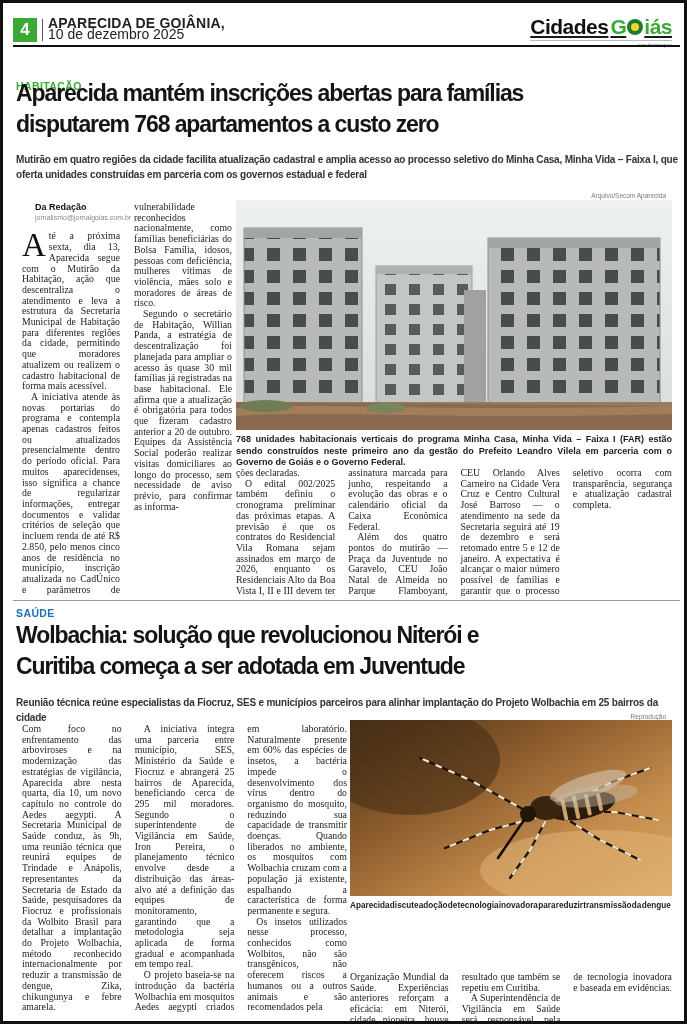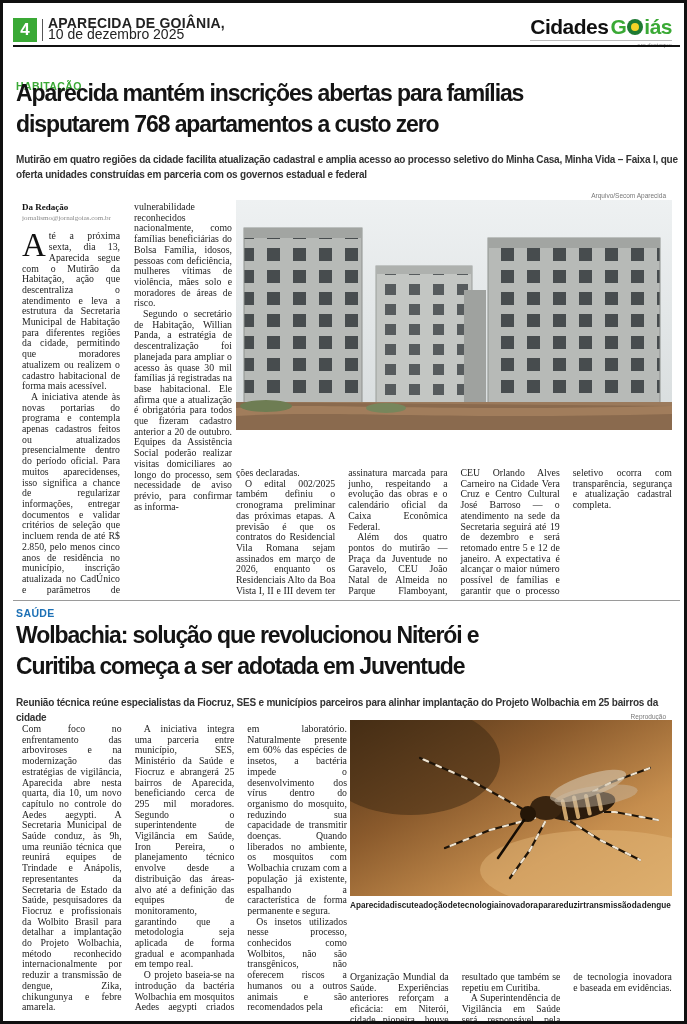--- a/index.html
+++ b/index.html
@@ -6,21 +6,21 @@
   .page{position:relative;width:687px;height:1024px;background:#fff;margin:0 auto;
         box-sizing:border-box;border:3px solid #101010;overflow:hidden;
         font-family:"Liberation Sans",sans-serif;color:#1a1a1a;}
   
   .pagenum{position:absolute;left:10px;top:15px;width:24px;height:24px;background:#3aa935;
            color:#fff;font-weight:bold;font-size:17px;display:flex;align-items:center;justify-content:center;}
   .header-sep{position:absolute;left:39px;top:16px;width:1px;height:22px;background:#555;}
   .masthead-info{position:absolute;left:45px;top:15px;font-size:14px;line-height:11px;color:#222;}
   .masthead-info .l1{font-weight:bold;letter-spacing:.2px;}
   .brand{position:absolute;right:12px;top:12px;text-align:right;}
-  .brand-row{display:flex;align-items:flex-end;justify-content:flex-end;gap:2px;}
+  .brand-row{display:flex;align-items:flex-end;justify-content:flex-end;gap:2px;text-decoration:underline;}
   .brand-cidades{font-weight:bold;font-size:21px;letter-spacing:-0.5px;color:#111;}
   .brand-goias{font-weight:bold;font-size:21px;letter-spacing:-0.5px;color:#3aa935;display:inline-flex;align-items:center;}
   .brand-circle{display:inline-block;width:16px;height:16px;border-radius:50%;background:#1e7a33;
                 margin:0 1px;position:relative;}
   .brand-circle::after{content:"";position:absolute;left:4px;top:4px;width:8px;height:8px;border-radius:50%;
                 background:#f5d327;}
   .brand-tag{font-size:6px;color:#777;margin-top:1px;border-top:1px solid #bbb;padding-top:1px;}
   .header-rule{position:absolute;left:10px;top:42px;width:667px;height:2px;background:#111;}
   
   .sec-label{position:absolute;left:13px;font-weight:bold;font-size:10.5px;letter-spacing:.4px;}
@@ -46,21 +46,21 @@
   .cap2{left:347px;top:897px;width:322px;font-size:8.2px;word-spacing:-2px;white-space:nowrap;overflow:hidden;}
   
   .bodytext{position:absolute;font-family:"Liberation Serif",serif;font-size:9.8px;line-height:10.7px;
             color:#222;text-align:justify;column-fill:auto;overflow:hidden;}
   .bodytext p{margin:0;text-indent:9px;}
   .bodytext p.noindent{text-indent:0;}
   .regA{left:19px;top:199px;width:210px;height:398px;column-count:2;column-gap:14px;}
   .regB{left:233px;top:465px;width:436px;height:133px;column-count:4;column-gap:13px;}
   .regC{left:19px;top:721px;width:325px;height:293px;column-count:3;column-gap:13px;}
   .regD{left:347px;top:969px;width:322px;height:97px;column-count:3;column-gap:13px;}
-  .byline-block{margin-bottom:8px;font-family:Liberation Serif, serif;}
+  .byline-block{margin-bottom:8px;font-family:Liberation Sans, sans-serif;margin-left:13px;}
   .byline-name{font-weight:bold;font-size:9px;color:#111;}
   .byline-mail{font-size:7px;color:#888;}
   .dropcap{float:left;font-size:33px;line-height:27px;padding:1px 3px 0 0;font-family:"Liberation Serif",serif;color:#111;}
   
   .divider{position:absolute;left:10px;top:597px;width:667px;height:1px;background:#9a9a9a;}
   
   .photo{position:absolute;overflow:hidden;}
   .photo1{left:233px;top:197px;width:436px;height:230px;}
   .photo2{left:347px;top:717px;width:322px;height:176px;}
   svg{display:block;}
@@ -131,20 +131,21 @@
 
       <rect x="0" y="202" width="436" height="28" fill="#9b7a5c"></rect>
       <path d="M0 202 L436 206 L436 230 L0 230 Z" fill="#8a6a4e"></path>
       <path d="M0 208 C80 202 180 212 436 206 L436 214 C200 220 90 210 0 216 Z" fill="#b08a66" opacity="0.6"></path>
 
       <ellipse cx="30" cy="206" rx="26" ry="6" fill="#6e7d53"></ellipse>
       <ellipse cx="150" cy="208" rx="20" ry="5" fill="#77865c"></ellipse>
     </svg>
   </div>
 
+  <div class="caption cap1">768 unidades habitacionais verticais do programa Minha Casa, Minha Vida – Faixa I (FAR) estão sendo construídos neste primeiro ano da gestão do Prefeito Leandro Vilela em parceria com o Governo de Goiás e o Governo Federal.</div>
 
   <div class="bodytext regA">
     <div class="byline-block">
       <div class="byline-name">Da Redação</div>
       <div class="byline-mail">jornalismo@jornalgoias.com.br</div>
     </div>
     <p class="noindent"><span class="dropcap">A</span><span>té a próxima sexta, dia 13, Aparecida segue com o Mutirão da Habitação, ação que descentraliza o atendimento e leva a estrutura da Secretaria Municipal de Habitação para diferentes regiões da cidade, permitindo que moradores atualizem ou realizem o cadastro habitacional de forma mais acessível.</span></p>
     <p>A iniciativa atende às novas portarias do programa e contempla apenas cadastros feitos ou atualizados presencialmente dentro do período oficial. Para muitos aparecidenses, isso significa a chance de regularizar informações, entregar documentos e validar critérios de seleção que incluem renda de até R$ 2.850, pelo menos cinco anos de residência no município, inscrição atualizada no CadÚnico e parâmetros de vulnerabilidade reconhecidos nacionalmente, como famílias beneficiárias do Bolsa Família, idosos, pessoas com deficiência, mulheres vítimas de violência, mães solo e moradores de áreas de risco.</p>
     <p>Segundo o secretário de Habitação, Willian Panda, a estratégia de descentralização foi planejada para ampliar o acesso às quase 30 mil famílias já registradas na base habitacional. Ele afirma que a atualização é obrigatória para todos que fizeram cadastro anterior a 20 de outubro. Equipes da Assistência Social poderão realizar visitas domiciliares ao longo do processo, sem necessidade de aviso prévio, para confirmar as informa-</p>
   </div>

